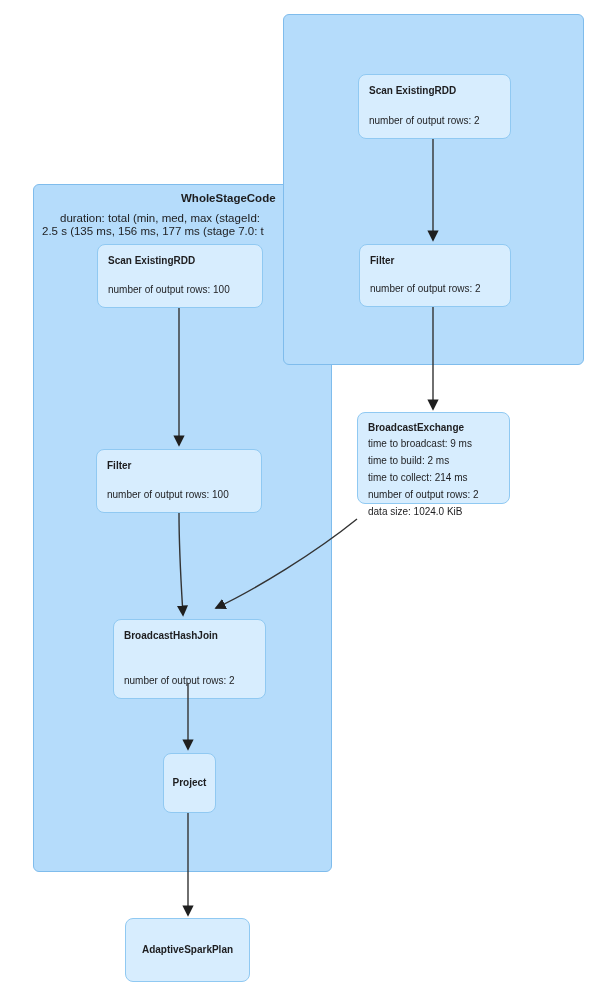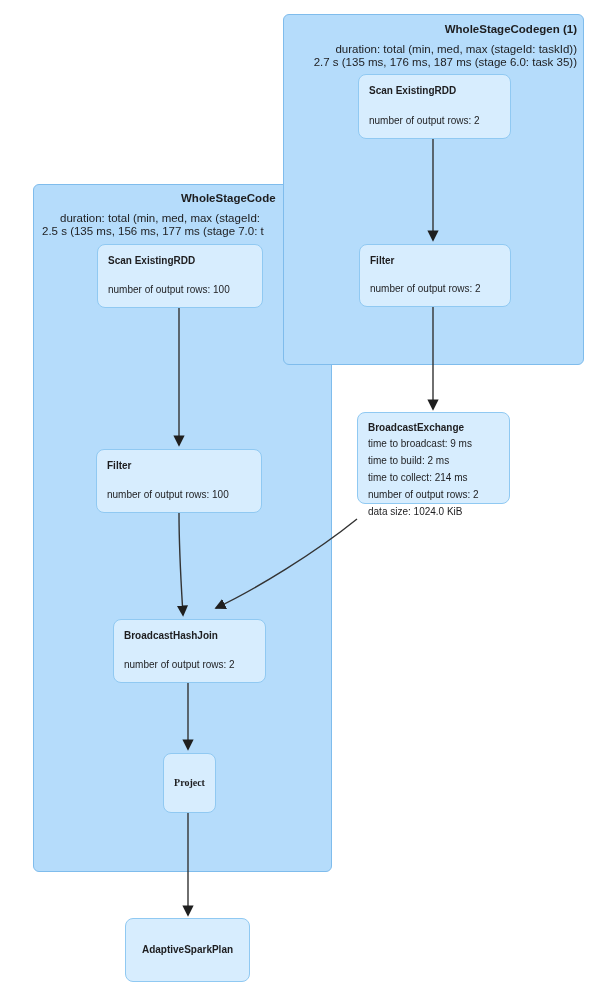--- a/index.html
+++ b/index.html
@@ -86,36 +86,31 @@
     <div class="node" style="left:63px; top:59px; width:166px; height:64px;">
       <div class="node-name">Scan ExistingRDD</div>
       <div class="metric">number of output rows: 100</div>
     </div>
 
     <div class="node" style="left:62px; top:264px; width:166px; height:64px;">
       <div class="node-name">Filter</div>
       <div class="metric">number of output rows: 100</div>
     </div>
 
-    <div class="node" style="left:79px; top:434px; width:153px; height:64px;">
+    <div class="node" style="left:79px; top:434px; width:153px; height:80px;">
       <div class="node-name">BroadcastHashJoin</div>
       <div class="metric">number of output rows: 2</div>
     </div>
 
-    <div class="node center" style="left:129px; top:568px; width:53px; height:60px; padding:4px;font-family:Liberation Serif, serif;">
+    <div class="node center" style="left:129px; top:568px; width:53px; height:60px; padding:4px;">
       <div class="node-name">Project</div>
     </div>
   </div>
 
   <div class="cluster z2" style="left:283px; top:14px; width:301px; height:351px;">
-    <div class="cluster-header-right">
-      <div class="cluster-title">WholeStageCodegen (1)</div>
-      <div class="cluster-duration">duration: total (min, med, max (stageId: taskId))</div>
-      <div class="cluster-duration">2.7 s (135 ms, 176 ms, 187 ms (stage 6.0: task 35))</div>
-    </div>
 
     <div class="node" style="left:74px; top:59px; width:153px; height:65px;">
       <div class="node-name">Scan ExistingRDD</div>
       <div class="metric">number of output rows: 2</div>
     </div>
 
     <div class="node" style="left:75px; top:229px; width:152px; height:63px;">
       <div class="node-name">Filter</div>
       <div class="metric">number of output rows: 2</div>
     </div>

